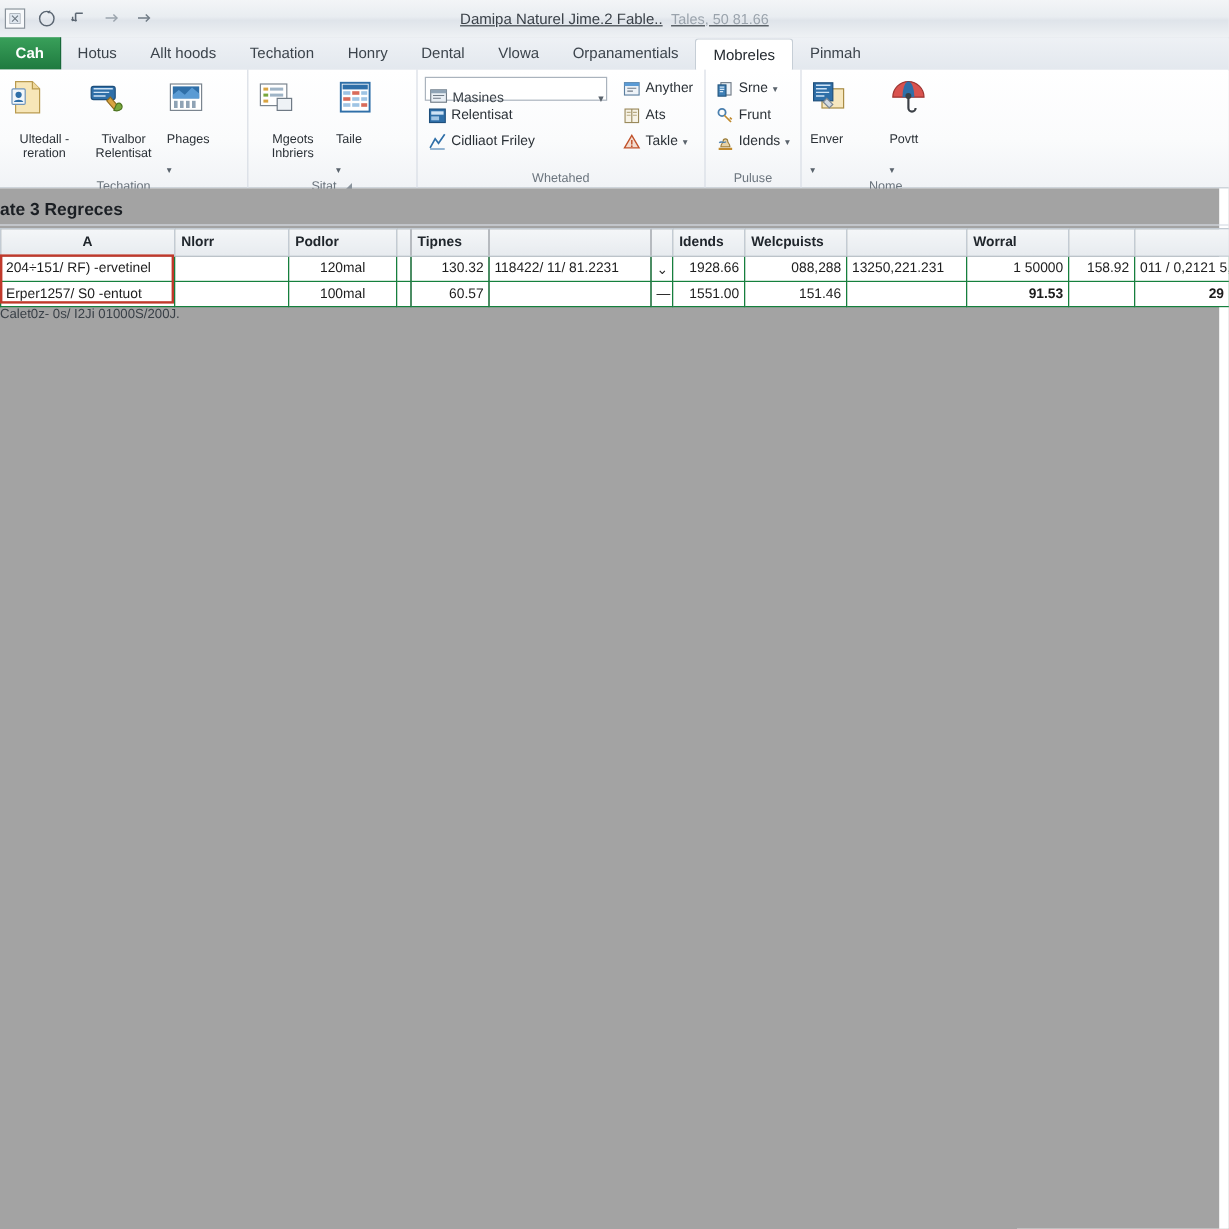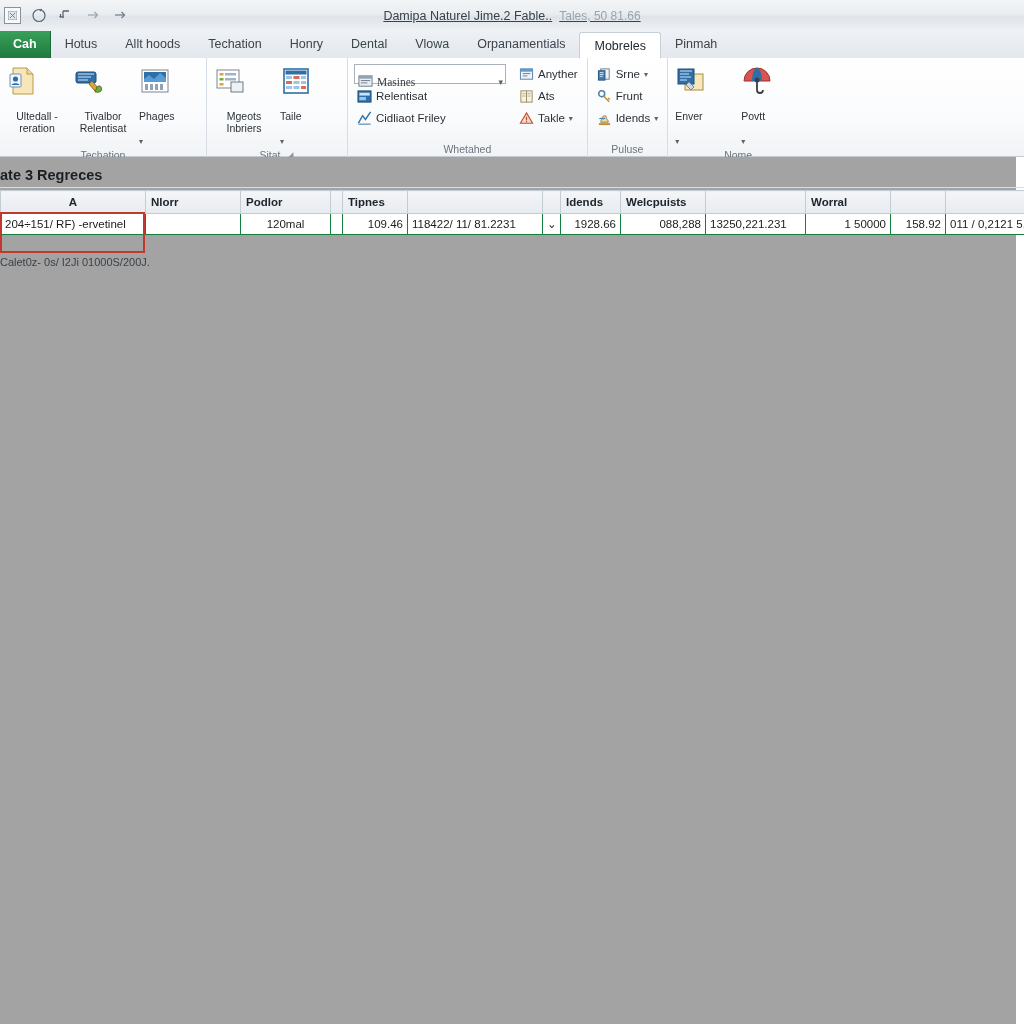--- a/index.html
+++ b/index.html
@@ -100,21 +100,21 @@
   
   .smallcol{display:flex;flex-direction:column;gap:2px;padding-top:1px;}
   .smallbtn{
     display:flex;align-items:center;gap:4px;height:20px;padding:0 3px;
     font-size:11.5px;color:#2b3137;white-space:nowrap;box-sizing:border-box;
   }
   .smallbtn .ic{width:15px;height:15px;flex:0 0 15px;}
   .combo{
     display:flex;align-items:center;gap:4px;height:20px;padding:16px 2px 0 3px;
     border:1px solid #aab3bd;background:#ffffff;box-sizing:border-box;width:152px;
-    font-size:11.5px;color:#2b3137;font-family:Liberation Serif, serif;
+    font-size:11.5px;color:#2b3137;
   }
   .combo .val{flex:1;color:#3a4148;}
   .combo .dd{color:#5a636c;font-size:9px;}
 
   
   .docarea{position:absolute;left:0;top:157px;width:1016px;height:867px;background:#a3a3a3;}
   .doc-title{
     position:absolute;left:0;top:8px;height:20px;line-height:20px;
     font-size:14.5px;font-weight:bold;color:#1b1f24;padding-left:0px;
   }
@@ -446,30 +446,45 @@
             <th></th>
             <th></th>
           </tr>
         </thead>
       <tbody id="grid-body">
           <tr>
             <td>204÷151/ RF) -ervetinel</td>
             <td></td>
             <td class="ctr">120mal</td>
             <td></td>
-            <td class="num">109.46</td>
+            <td class="num">130.32</td>
             <td>118422/ 11/ 81.2231</td>
             <td class="ctr">⌄</td>
             <td class="num">1928.66</td>
             <td class="num">088,288</td>
             <td>13250,221.231</td>
             <td class="num">1 50000</td>
             <td class="num">158.92</td>
             <td>011 / 0,2121 5,5</td>
           </tr>
+          <tr>
+            <td>Erper1257/ S0 -entuot</td>
+            <td></td>
+            <td class="ctr">100mal</td>
+            <td></td>
+            <td class="num">60.57</td>
+            <td></td>
+            <td class="ctr">—</td>
+            <td class="num">1551.00</td>
+            <td class="num">151.46</td>
+            <td></td>
+            <td class="green">91.53</td>
+            <td></td>
+            <td class="green">29</td>
+          </tr>
         </tbody>
     </table>
 
     <div class="selbox"></div>
     <div class="footnote">Calet0z- 0s/ I2Ji 01000S/200J.</div>
   </div>
 
 </div>
 
 </body></html>

